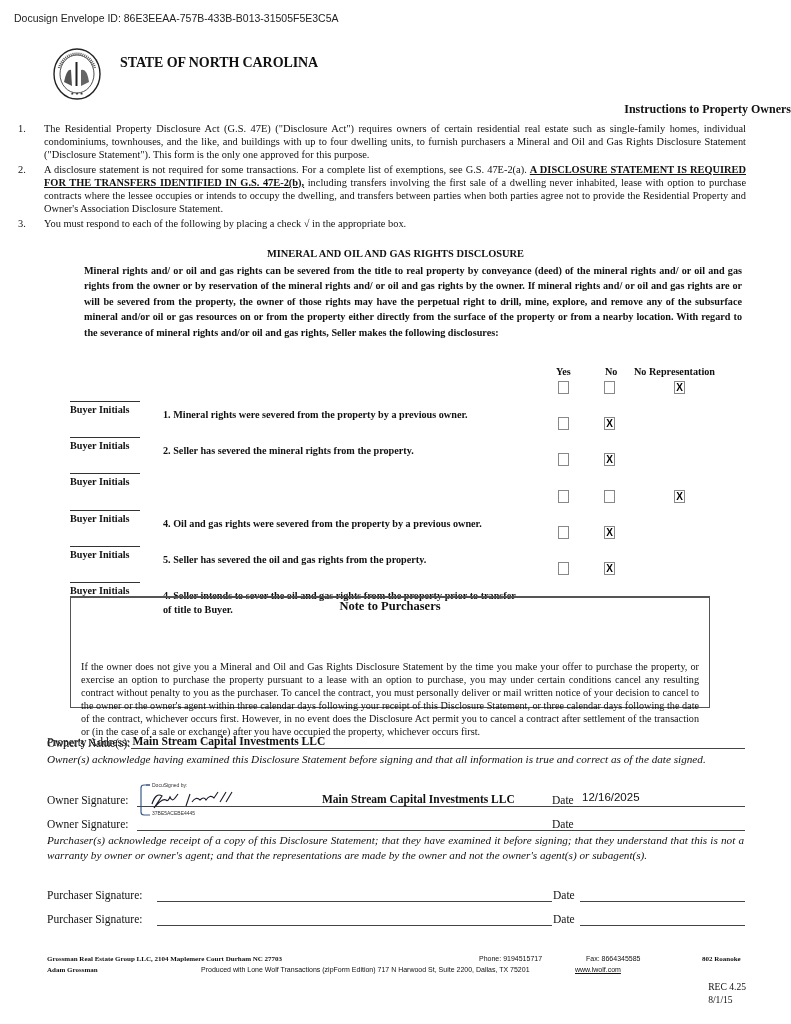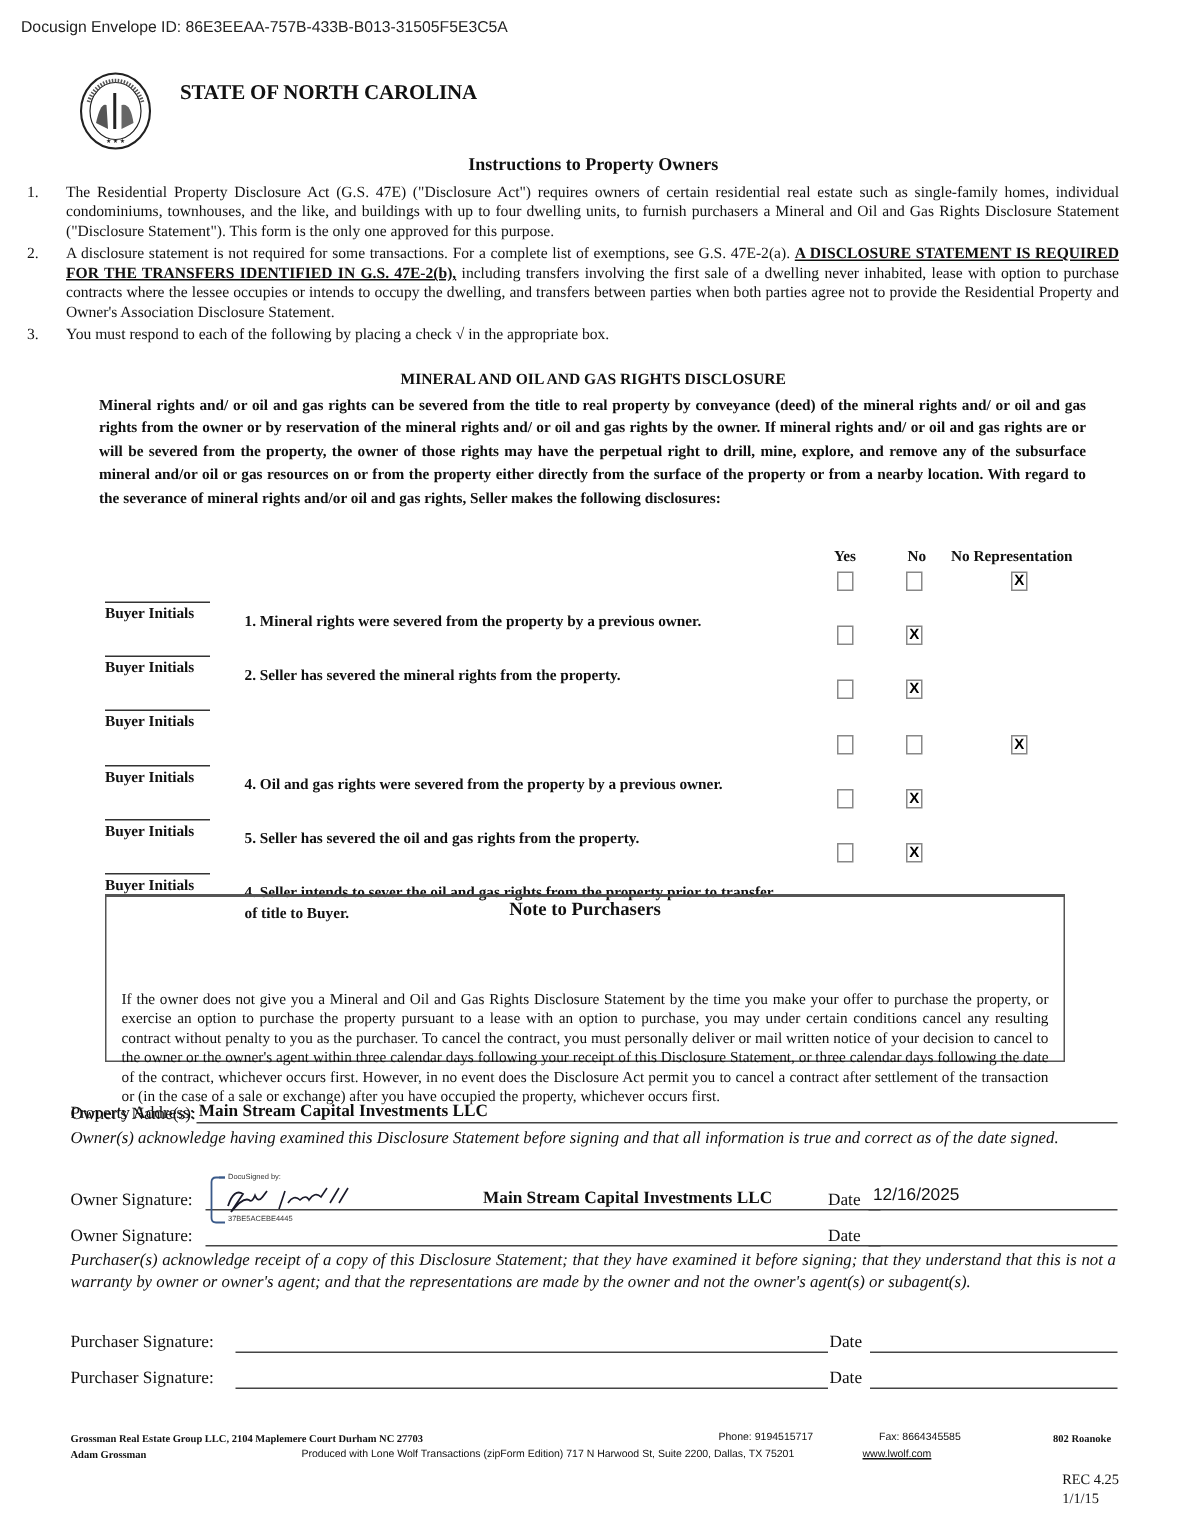--- a/index.html
+++ b/index.html
@@ -4,30 +4,30 @@
 <style>
   * { box-sizing: border-box; margin: 0; padding: 0; }
   html, body { width: 791px; height: 1024px; background: #ffffff; overflow: hidden; }
   body { position: relative; font-family: "Liberation Serif", serif; color: #111; }
 
   .envelope { position: absolute; left: 14px; top: 12px; font-family: "Liberation Sans", sans-serif; font-size: 10.5px; color: #222; }
 
   .seal { position: absolute; left: 53px; top: 48px; width: 48px; height: 52px; }
   .title { position: absolute; left: 120px; top: 54px; font-weight: bold; font-size: 14px; line-height: 17px; letter-spacing: -0.1px; }
 
-  .instr-head { position: absolute; left: 0; width: 791px; top: 102px; text-align: center; font-weight: bold; font-size: 12px; }
+  .instr-head { position: absolute; left: 0; width: 791px; top: 102px; text-align: right; font-weight: bold; font-size: 12px; }
 
   .olist { position: absolute; left: 18px; top: 122px; width: 728px; font-size: 10.4px; line-height: 13px; }
   .olist .item { display: flex; margin-bottom: 2px; }
   .olist .num { width: 26px; flex: none; }
   .olist .txt { flex: 1; text-align: justify; }
   .ul-bold { font-weight: bold; text-decoration: underline; }
 
   .sec-head { position: absolute; left: 0; width: 791px; top: 248px; text-align: center; font-weight: bold; font-size: 10.4px; }
-  .sec-para { position: absolute; left: 66px; top: 263px; width: 658px; font-weight: bold; font-size: 10.2px; line-height: 15.4px; text-align: justify; }
+  .sec-para { position: absolute; left: 84px; top: 263px; width: 658px; font-weight: bold; font-size: 10.2px; line-height: 15.4px; text-align: justify; }
 
   .colhead { position: absolute; top: 366px; font-weight: bold; font-size: 10.2px; }
 
   .q-row { position: absolute; left: 0; width: 791px; height: 36px; }
   .q-initials-line { position: absolute; left: 70px; top: 21px; width: 70px; border-top: 1px solid #333; }
   .q-initials { position: absolute; left: 70px; top: 24px; font-weight: bold; font-size: 10.2px; }
   .q-text { position: absolute; left: 163px; top: 0; width: 370px; font-weight: bold; font-size: 10.2px; line-height: 14px; margin-top: 28px; }
   .cb { position: absolute; top: 1px; width: 11px; height: 13px; border: 1px solid #888; background: #fff; font-family: "Liberation Sans", sans-serif; font-size: 10px; font-weight: bold; line-height: 11px; text-align: center; color: #000; }
   .cb.yes { left: 558px; }
   .cb.no { left: 604px; }
@@ -206,21 +206,21 @@
 </div>
 <div class="sigrow" style="top:909px;">
   <span class="lbl">Purchaser Signature:</span>
   <span class="line" style="left:110px; width:395px;"></span>
   <span class="date-lbl" style="left:506px;">Date</span>
   <span class="line" style="left:533px; width:165px;"></span>
 </div>
 
 <div class="rec">
   <div>REC 4.25</div>
-  <div>1/1/15</div>
+  <div>8/1/15</div>
 </div>
 
 <div class="footer">
   <span class="abs b" style="left:0; top:0;">Grossman Real Estate Group LLC, 2104 Maplemere Court Durham NC 27703</span>
   <span class="abs s" style="left:432px; top:0;">Phone: 9194515717</span>
   <span class="abs s" style="left:539px; top:0;">Fax: 8664345585</span>
   <span class="abs b" style="left:655px; top:0;">802 Roanoke</span>
   <span class="abs b" style="left:0; top:11px;">Adam Grossman</span>
   <span class="abs s" style="left:154px; top:11px;">Produced with Lone Wolf Transactions (zipForm Edition) 717 N Harwood St, Suite 2200, Dallas, TX  75201</span>
   <a class="abs s" style="left:528px; top:11px;">www.lwolf.com</a>

